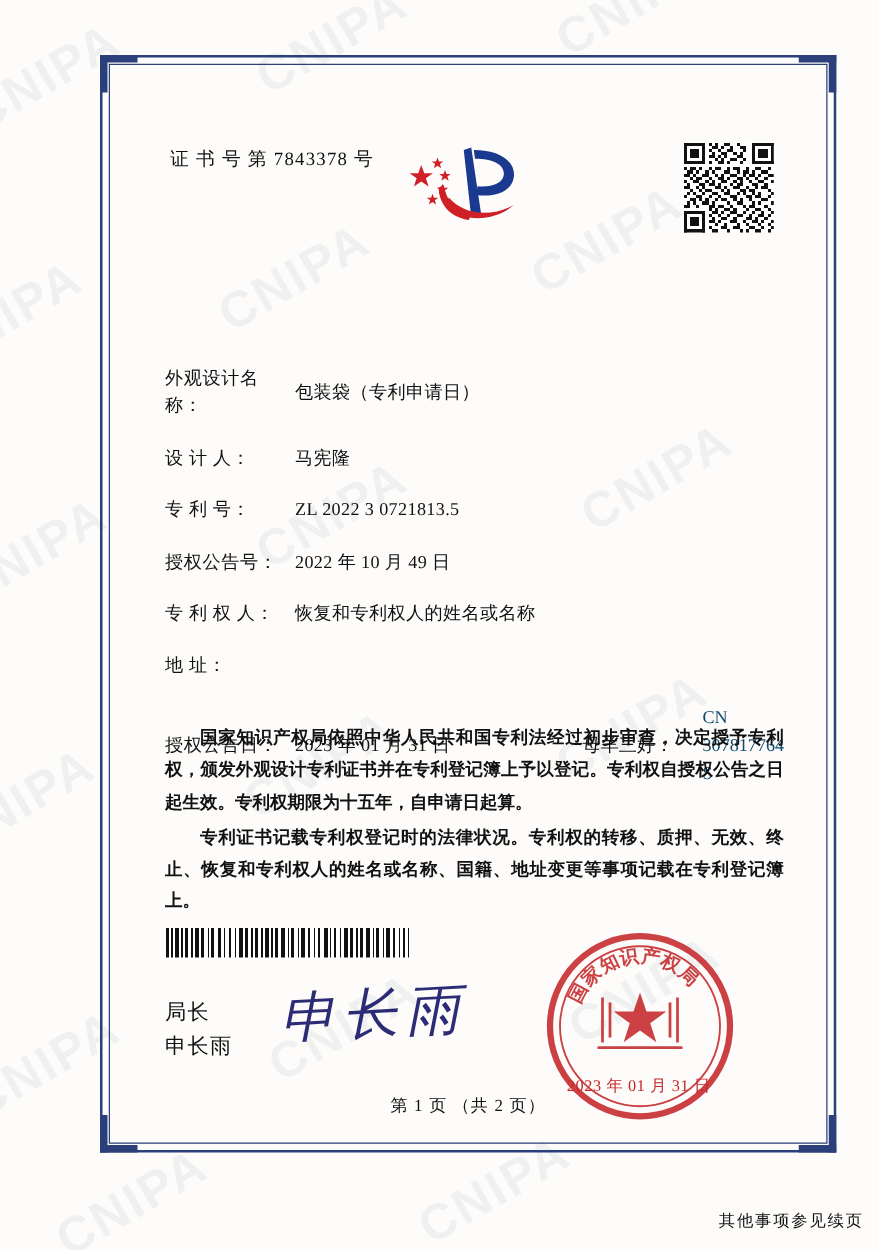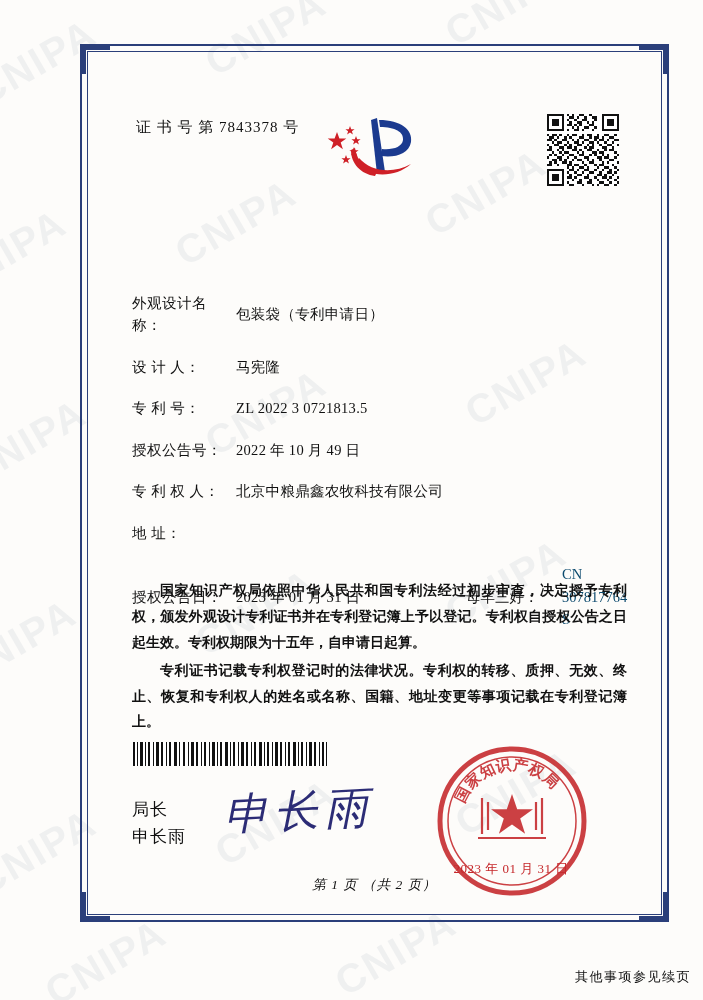--- a/index.html
+++ b/index.html
@@ -231,21 +231,20 @@
 
   .page-no {
     position: absolute;
     left: 0;
     right: 0;
     bottom: 6px;
     text-align: center;
     font-size: 13.5px;
     color: #111;
     letter-spacing: 1px;
-    font-style: italic;
   }
 
   .footer-note {
     position: absolute;
     left: 0;
     right: 12px;
     bottom: 14px;
     text-align: right;
     font-size: 13px;
     color: #111;
@@ -545,21 +544,21 @@
         <div class="value">ZL 2022 3 0721813.5</div>
       </div>
 
       <div class="row">
         <div class="label">授权公告号：</div>
         <div class="value">2022 年 10 月 49 日</div>
       </div>
 
       <div class="row">
         <div class="label">专 利 权 人：</div>
-        <div class="value">北京中粮鼎鑫农牧科技有限公司</div>
+        <div class="value">恢复和专利权人的姓名或名称</div>
       </div>
 
       <div class="row">
         <div class="label">地 址：</div>
       </div>
 
       <div class="row two-col">
         <div class="label">授权公告日：</div>
         <div class="value">2023 年 01 月 31 日</div>
         <div class="label2">母羊三好：</div>

